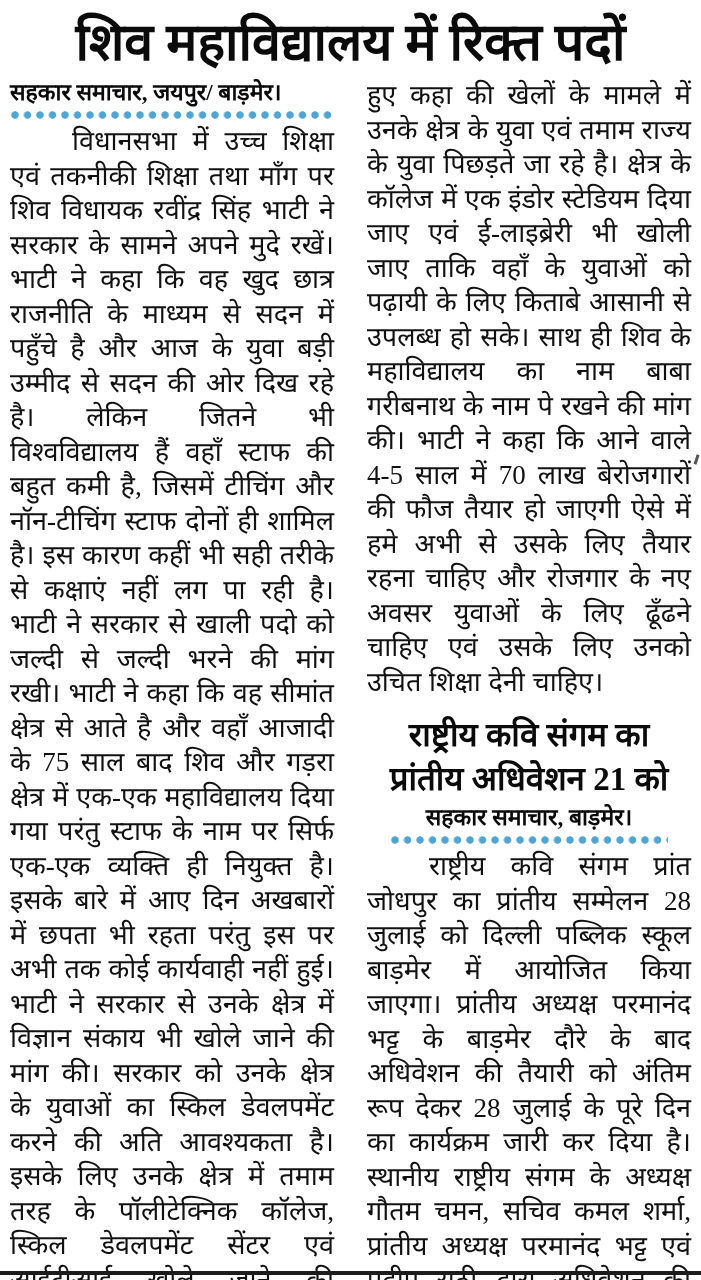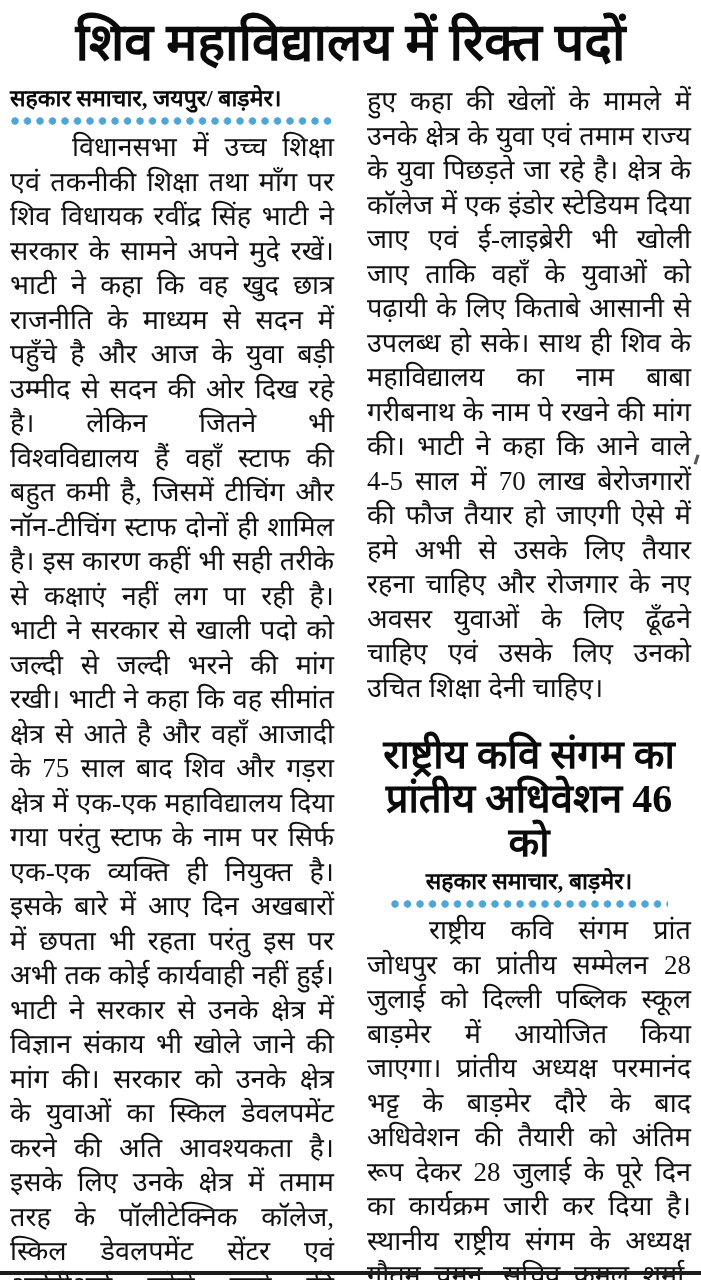--- a/index.html
+++ b/index.html
@@ -19,21 +19,20 @@
     position: relative;
   }
   
   .headline {
     text-align: center;
     font-weight: 800;
     font-size: 52px;
     line-height: 70px;
     letter-spacing: 0px;
     color: #0a0a0a;
-    margin-bottom: 6px;
   }
   
   .columns {
     display: flex;
     gap: 24px;
     padding: 0 4px;
     justify-content: space-between;
   }
   .col {
     width: 324px;
@@ -65,25 +64,25 @@
     font-size: 27px;
     line-height: 34.5px;
     text-align: justify;
     color: #111111;
     word-spacing: 1px;
   }
   .bodytext.indent { text-indent: 62px; }
   
   .subheadline {
     font-weight: 800;
-    font-size: 40px;
+    font-size: 33px;
     line-height: 44px;
     text-align: center;
     color: #0a0a0a;
-    margin-top: 28px;
+    margin-top: 14px;
     margin-bottom: 2px;
   }
   
   .bottom-rule {
     position: absolute;
     left: 0;
     bottom: 5px;
     width: 701px;
     height: 4px;
     background: #1c1c1c;
@@ -113,21 +112,21 @@
       <div class="byline">सहकार समाचार, जयपुर/ बाड़मेर।</div>
       <div class="dotted-rule"></div>
       <p class="bodytext indent">विधानसभा में उच्च शिक्षा एवं तकनीकी शिक्षा तथा माँग पर शिव विधायक रवींद्र सिंह भाटी ने सरकार के सामने अपने मुदे रखें। भाटी ने कहा कि वह खुद छात्र राजनीति के माध्यम से सदन में पहुँचे है और आज के युवा बड़ी उम्मीद से सदन की ओर दिख रहे है। लेकिन जितने भी विश्वविद्यालय हैं वहाँ स्टाफ की बहुत कमी है, जिसमें टीचिंग और नॉन-टीचिंग स्टाफ दोनों ही शामिल है। इस कारण कहीं भी सही तरीके से कक्षाएं नहीं लग पा रही है। भाटी ने सरकार से खाली पदो को जल्दी से जल्दी भरने की मांग रखी। भाटी ने कहा कि वह सीमांत क्षेत्र से आते है और वहाँ आजादी के 75 साल बाद शिव और गड़रा क्षेत्र में एक-एक महाविद्यालय दिया गया परंतु स्टाफ के नाम पर सिर्फ एक-एक व्यक्ति ही नियुक्त है। इसके बारे में आए दिन अखबारों में छपता भी रहता परंतु इस पर अभी तक कोई कार्यवाही नहीं हुई। भाटी ने सरकार से उनके क्षेत्र में विज्ञान संकाय भी खोले जाने की मांग की। सरकार को उनके क्षेत्र के युवाओं का स्किल डेवलपमेंट करने की अति आवश्यकता है। इसके लिए उनके क्षेत्र में तमाम तरह के पॉलीटेक्निक कॉलेज, स्किल डेवलपमेंट सेंटर एवं आईटीआई खोले जाने की आवश्यकता है। भाटी ने सदन में खेलों की बात करते</p>
     </div>
 
     <div class="col">
       <p class="bodytext">हुए कहा की खेलों के मामले में उनके क्षेत्र के युवा एवं तमाम राज्य के युवा पिछड़ते जा रहे है। क्षेत्र के कॉलेज में एक इंडोर स्टेडियम दिया जाए एवं ई-लाइब्रेरी भी खोली जाए ताकि वहाँ के युवाओं को पढ़ायी के लिए किताबे आसानी से उपलब्ध हो सके। साथ ही शिव के महाविद्यालय का नाम बाबा गरीबनाथ के नाम पे रखने की मांग की। भाटी ने कहा कि आने वाले 4-5 साल में 70 लाख बेरोजगारों की फौज तैयार हो जाएगी ऐसे में हमे अभी से उसके लिए तैयार रहना चाहिए और रोजगार के नए अवसर युवाओं के लिए ढूँढने चाहिए एवं उसके लिए उनको उचित शिक्षा देनी चाहिए।</p>
 
       <h2 class="subheadline">
         <span>राष्ट्रीय कवि संगम का</span><br>
-        <span>प्रांतीय अधिवेशन 46 को</span>
+        <span>प्रांतीय अधिवेशन 21 को</span>
       </h2>
 
       <div class="byline centered">सहकार समाचार, बाड़मेर।</div>
       <div class="dotted-rule centered-rule"></div>
 
       <p class="bodytext indent">राष्ट्रीय कवि संगम प्रांत जोधपुर का प्रांतीय सम्मेलन 28 जुलाई को दिल्ली पब्लिक स्कूल बाड़मेर में आयोजित किया जाएगा। प्रांतीय अध्यक्ष परमानंद भट्ट के बाड़मेर दौरे के बाद अधिवेशन की तैयारी को अंतिम रूप देकर 28 जुलाई के पूरे दिन का कार्यक्रम जारी कर दिया है। स्थानीय राष्ट्रीय संगम के अध्यक्ष गौतम चमन, सचिव कमल शर्मा, प्रांतीय अध्यक्ष परमानंद भट्ट एवं प्रदीप राठी द्वारा अधिवेशन की तैयारियों की समीक्षा की।</p>
     </div>
 
   </div>
 

